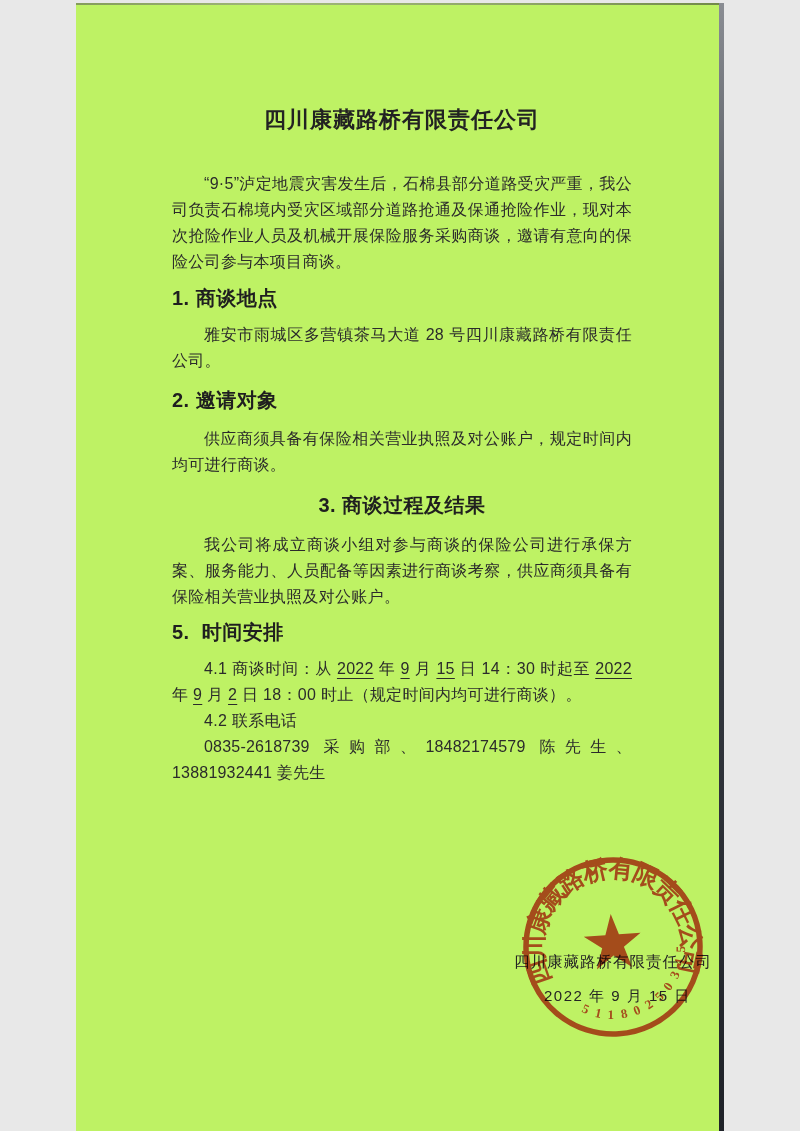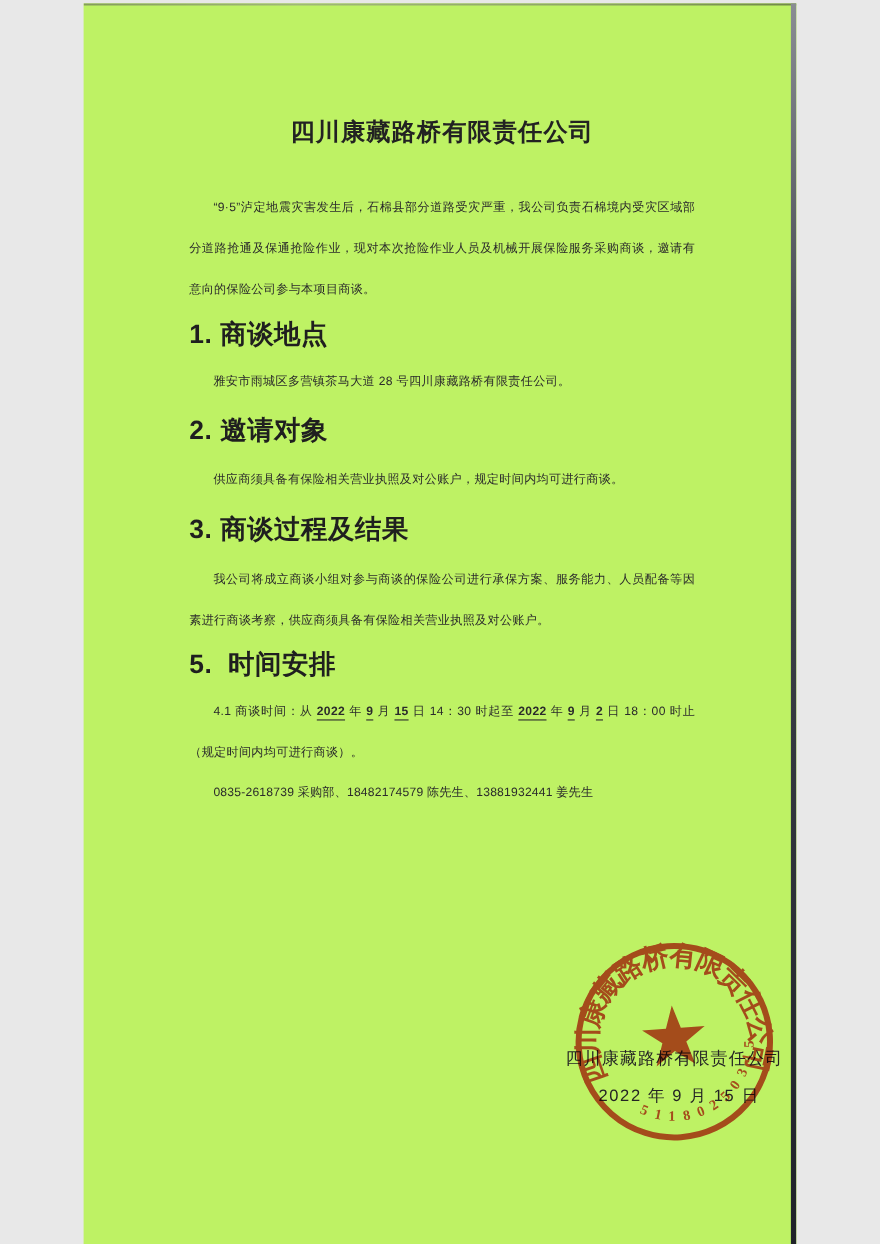--- a/index.html
+++ b/index.html
@@ -21,37 +21,37 @@
     position:absolute;top:0;right:0;width:5px;height:100%;
     background:linear-gradient(180deg,#8a8d93 0%,#4a4e55 25%,#33373e 60%,#1f2228 100%);
   }
   .content{
     position:relative;
     padding:94px 92px 0 96px;
   }
   .title{ text-align:center; font-weight:700; font-size:22px; line-height:46px; color:#222; letter-spacing:1px;}
   .title div{white-space:pre;}
   .para{
-    font-size:11px; line-height:37px; text-align:justify;
+    font-size:16px; line-height:26px; text-align:justify;
     margin:0; color:#2b2b2b; letter-spacing:.3px;
   }
   .indent{ text-indent:2em; }
   .intro{ margin-top:28px; }
   .heading{
-    font-size:24px; font-weight:700; color:#1f1f1f;
+    font-size:20px; font-weight:700; color:#1f1f1f;
     line-height:28px; margin:0; white-space:pre-wrap; letter-spacing:.5px;
   }
   .h1{margin-top:9px;}  .b1{margin-top:10px;}
   .h2{margin-top:12px;} .b2{margin-top:12px;}
-  .h3{margin-top:13px;} .b3{margin-top:13px;}
+  .h3{margin-top:13px;text-align:center;} .b3{margin-top:13px;}
   .h4{margin-top:8px;}
   .timeline{margin-top:10px;}
   .contact-h{margin-top:0;}
   .phone{margin-top:0; letter-spacing:.2px;}
-  .u{ text-decoration:underline; text-underline-offset:4px;font-weight:bold; }
+  .u{ text-decoration:underline; text-underline-offset:4px; }
   .signature{
     position:absolute; left:438px; top:949px;
     font-size:15.5px; color:#242424; letter-spacing:1px; white-space:pre;
   }
   .sign-date{
     position:absolute; left:468px; top:984px;
     font-size:15px; color:#242424; letter-spacing:1.5px; white-space:pre;
   }
   .seal{
     position:absolute; left:432px; top:839px;
@@ -82,20 +82,21 @@
     <p class="heading h2">2. 邀请对象</p>
     <p class="para indent b2">供应商须具备有保险相关营业执照及对公账户，规定时间内均可进行商谈。</p>
 
     <p class="heading h3">3. 商谈过程及结果</p>
     <p class="para indent b3">我公司将成立商谈小组对参与商谈的保险公司进行承保方案、服务能力、人员配备等因素进行商谈考察，供应商须具备有保险相关营业执照及对公账户。</p>
 
     <p class="heading h4">5.  时间安排</p>
 
     <p class="para indent timeline"><span>4.1 商谈时间：从 </span><span class="u">2022</span><span> 年 </span><span class="u">9</span><span> 月 </span><span class="u">15</span><span> 日 14：30 时起至 </span><span class="u">2022</span><span> 年 </span><span class="u">9</span><span> 月 </span><span class="u">2</span><span> 日 18：00 时止（规定时间内均可进行商谈）。</span></p>
 
+    <p class="para indent contact-h">4.2 联系电话</p>
     <p class="para indent phone">0835-2618739 采购部、18482174579 陈先生、13881932441 姜先生</p>
   </div>
 
   <div class="signature">四川康藏路桥有限责任公司</div>
   <div class="sign-date">2022 年 9 月 15 日</div>
 
   <svg class="seal" viewBox="0 0 210 210" aria-hidden="true" style="color: rgb(216, 56, 43);">
     <defs>
       <path id="sealTopArc" d="M 44.4 140 A 70 70 0 1 1 165.6 140" fill="none"></path>
       <path id="sealBottomArc" d="M 63.7 164 A 72 72 0 0 0 176.7 98.7" fill="none"></path>

